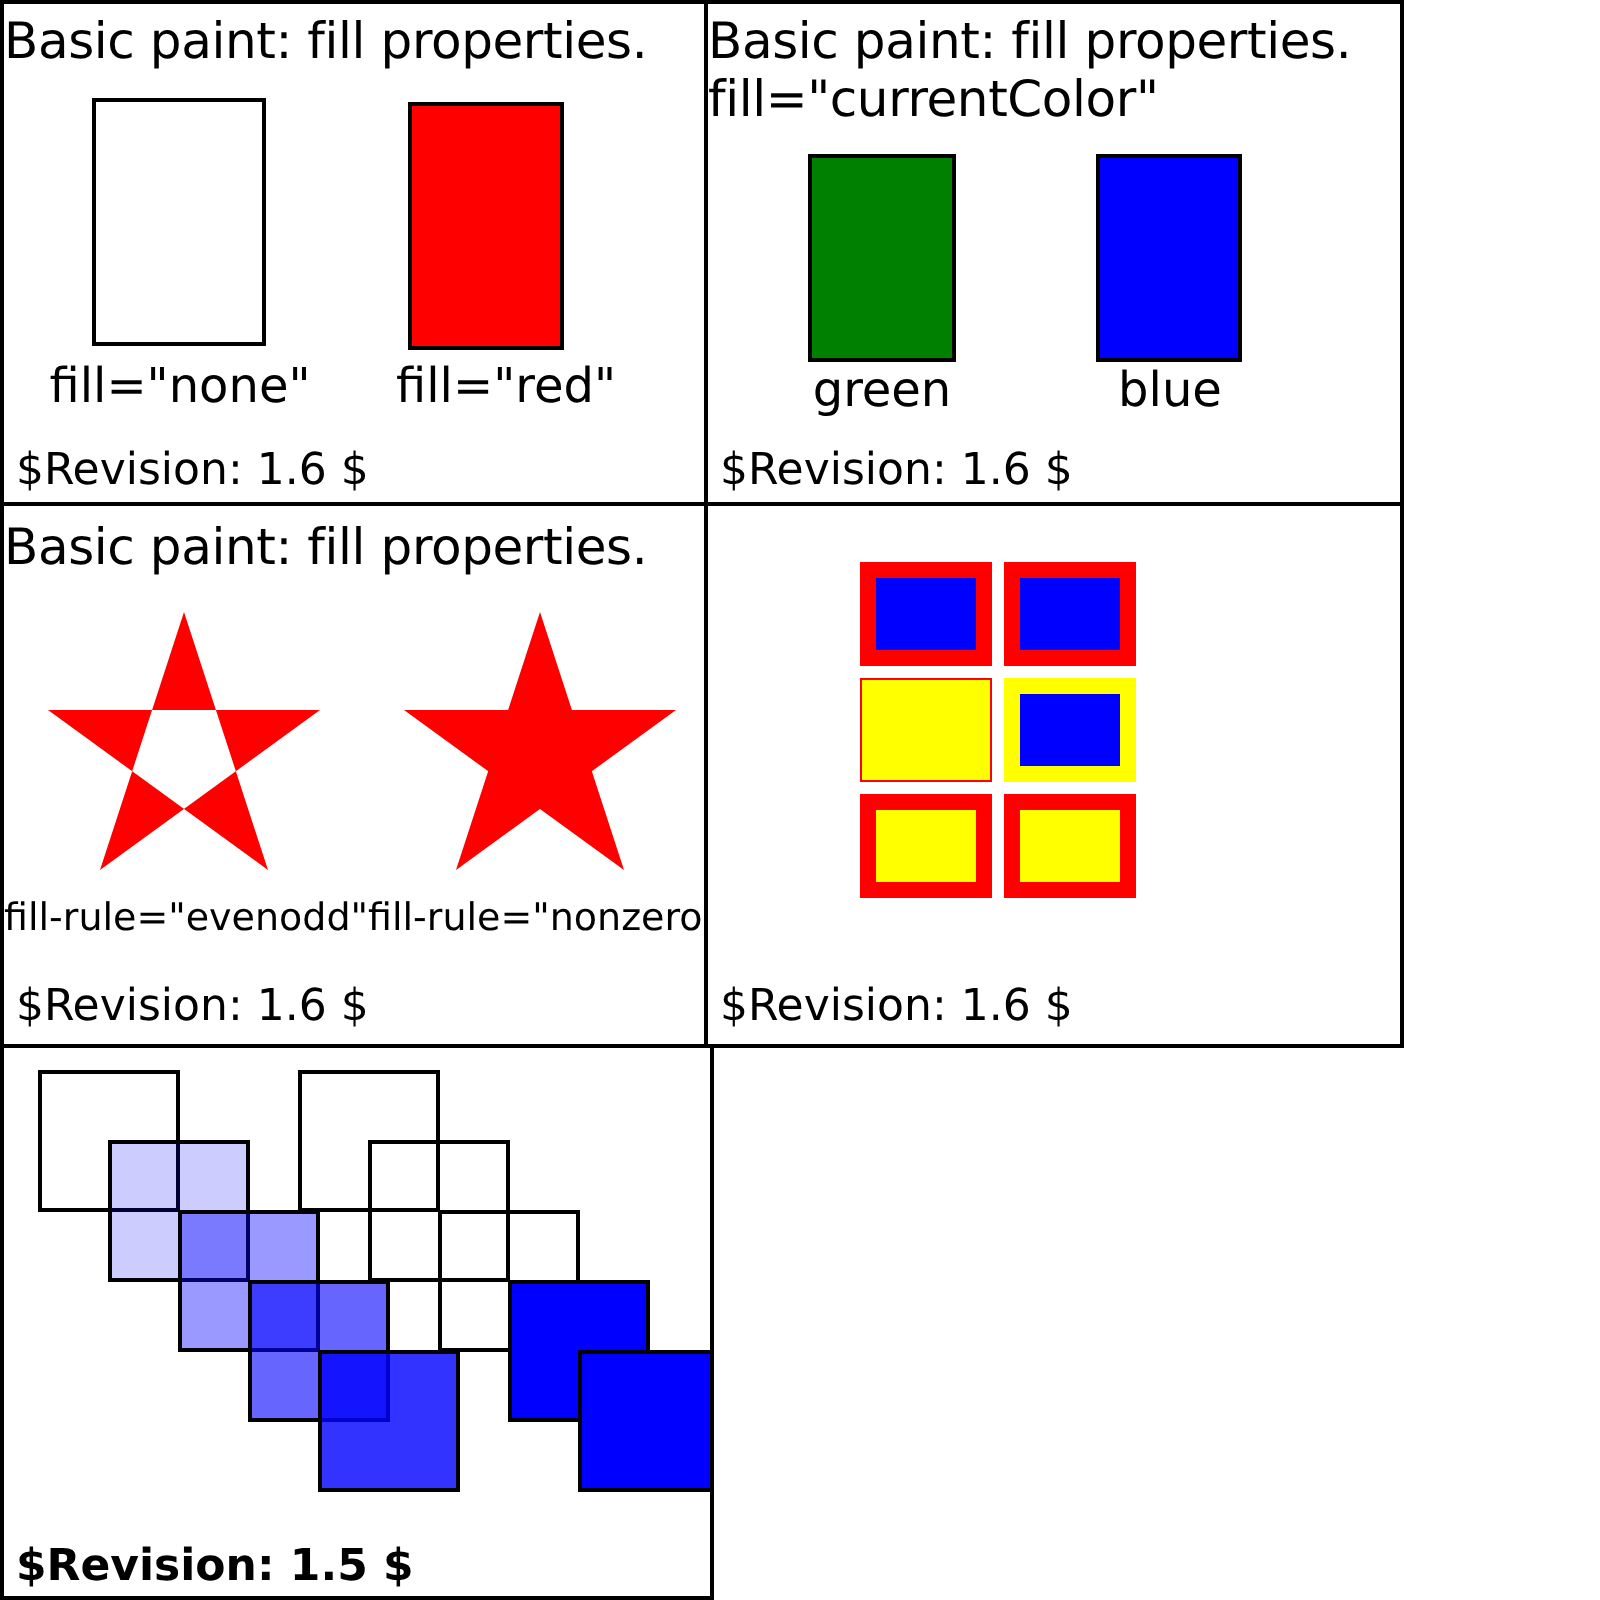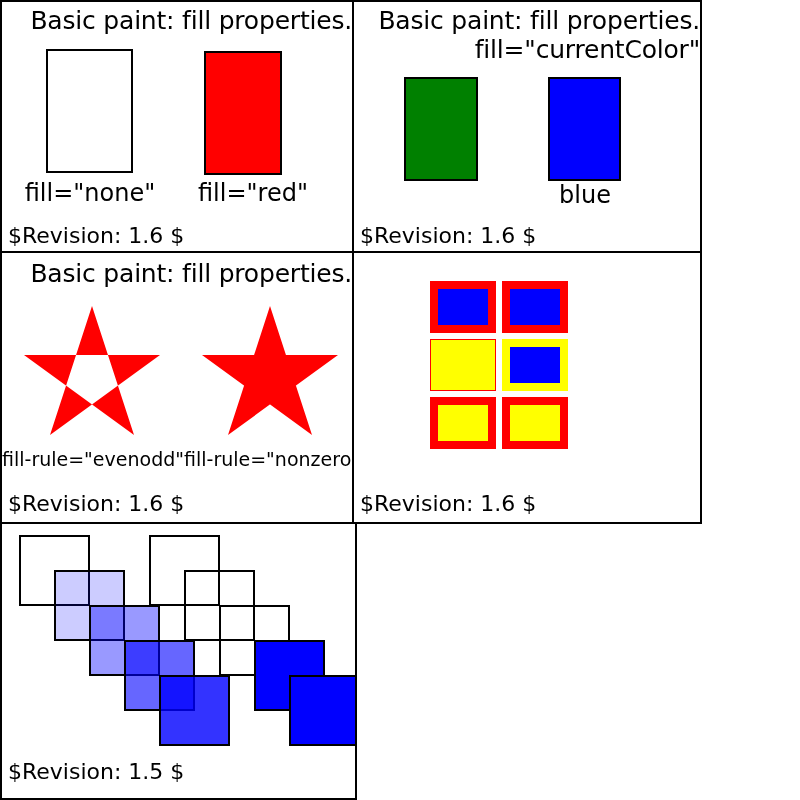--- a/index.html
+++ b/index.html
@@ -31,21 +31,21 @@
   #panel-fill-basic      { left: 0px;   top: 0px;   width: 354px; height: 253px; }
   #panel-current-color   { left: 352px; top: 0px;   width: 350px; height: 253px; }
   #panel-fill-rule       { left: 0px;   top: 251px; width: 354px; height: 273px; }
   #panel-stroke-grid     { left: 352px; top: 251px; width: 350px; height: 273px; }
   #panel-opacity         { left: 0px;   top: 522px; width: 357px; height: 278px; }
 
   .panel-title {
     position: absolute;
     left: 0;
     right: 0;
-    text-align: right;
+    text-align: left;
     font-size: 25px;
     line-height: 29px;
     white-space: nowrap;
     letter-spacing: -0.2px;
   }
   .panel-title.line1 { top: 4px; }
   .panel-title.line2 { top: 33px; }
 
   .revision {
     position: absolute;
@@ -91,20 +91,21 @@
 
   <div class="panel" id="panel-current-color">
     <div class="panel-title line1">Basic paint: fill properties.</div>
     <div class="panel-title line2">fill="currentColor"</div>
 
     <svg class="svg-layer" width="346" height="249" viewBox="0 0 346 249">
       <rect x="51" y="76" width="72" height="102" fill="#008000" stroke="#000000" stroke-width="2"></rect>
       <rect x="195" y="76" width="71" height="102" fill="#0000ff" stroke="#000000" stroke-width="2"></rect>
     </svg>
 
+    <div class="caption" style="left:7px; top:180px; width:160px;">green</div>
     <div class="caption" style="left:160px; top:180px; width:142px;">blue</div>
 
     <div class="revision" style="top:222px;">$Revision: 1.6 $</div>
   </div>
 
   <div class="panel" id="panel-fill-rule">
     <div class="panel-title line1" style="top:6px;">Basic paint: fill properties.</div>
 
     <svg class="svg-layer" width="350" height="269" viewBox="0 0 350 269">
 
@@ -155,16 +156,16 @@
 
       <g>
         <rect x="148" y="12" width="69" height="69" fill="#0000ff" fill-opacity="0" stroke="#000000" stroke-width="2"></rect>
         <rect x="183" y="47" width="69" height="69" fill="#0000ff" fill-opacity="0" stroke="#000000" stroke-width="2"></rect>
         <rect x="218" y="82" width="69" height="69" fill="#0000ff" fill-opacity="0" stroke="#000000" stroke-width="2"></rect>
         <rect x="253" y="117" width="69" height="69" fill="#0000ff" fill-opacity="1" stroke="#000000" stroke-width="2"></rect>
         <rect x="288" y="152" width="69" height="69" fill="#0000ff" fill-opacity="1" stroke="#000000" stroke-width="2"></rect>
       </g>
     </svg>
 
-    <div class="revision" style="top:236px;">$Revision: 1.5 $</div>
+    <div class="revision" style="top:248px;font-weight:bold;">$Revision: 1.5 $</div>
   </div>
 
 </div>
 
 </body></html>

